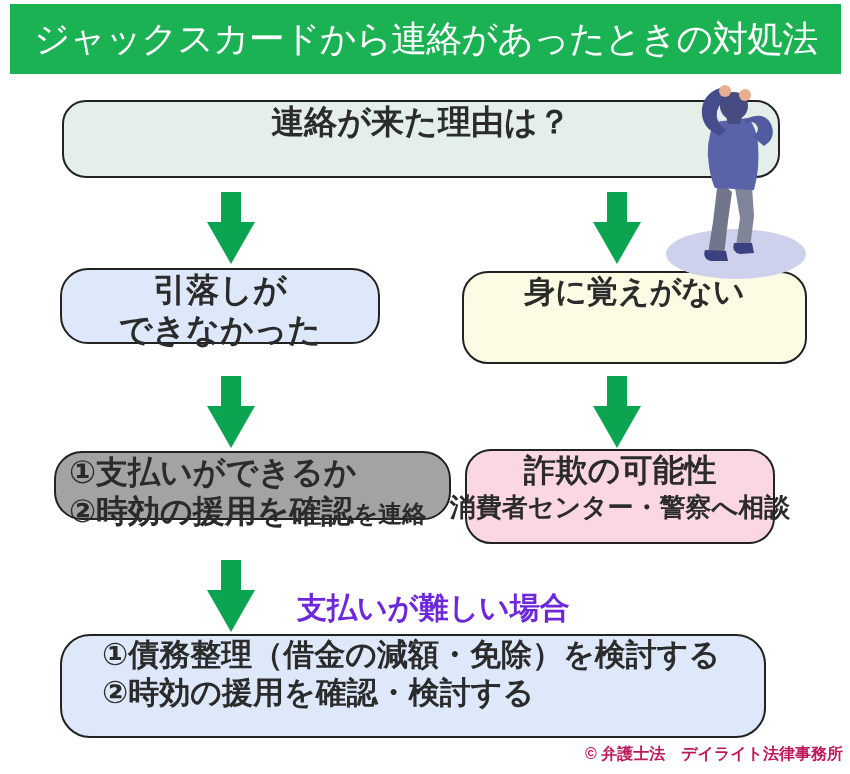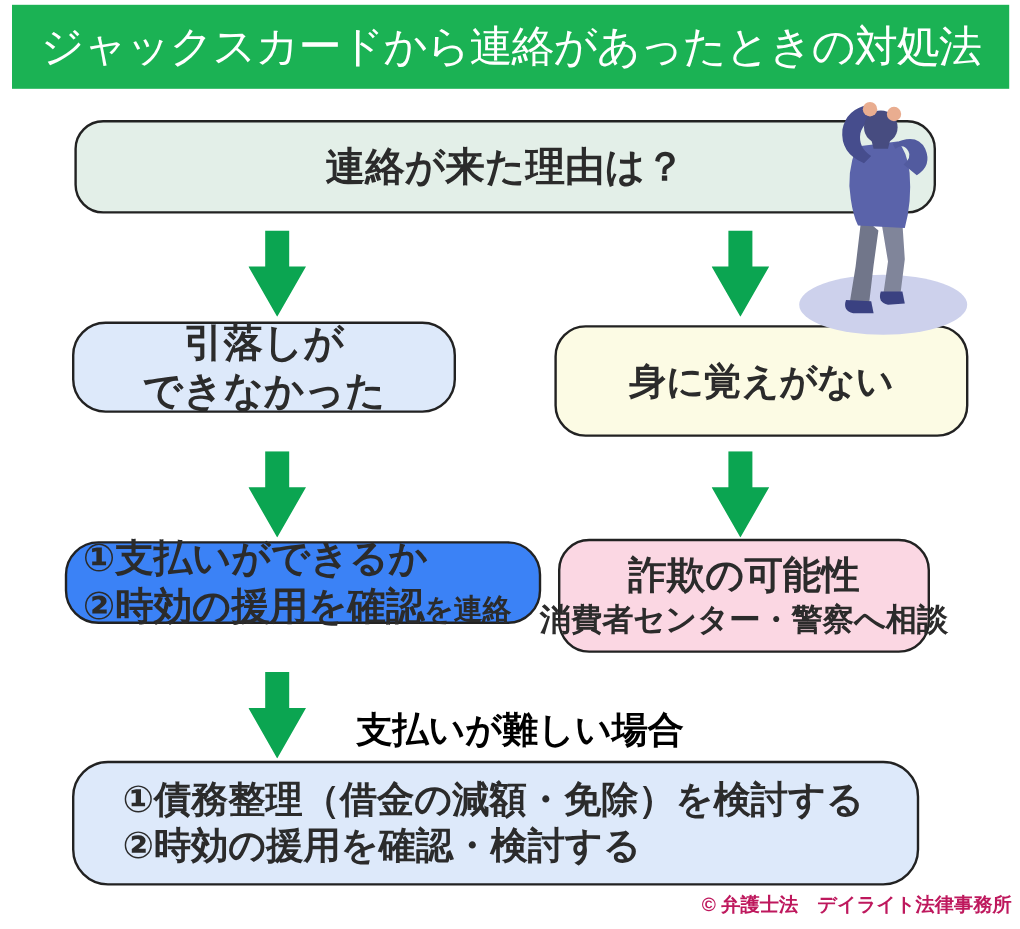--- a/index.html
+++ b/index.html
@@ -25,21 +25,21 @@
     letter-spacing: -1px;
     white-space: nowrap;
   }
 
   
   .fbox {
     position: absolute;
     border: 2.5px solid #222222;
     color: #2b2b2b;
     display: flex; flex-direction: column;
-    align-items: center; justify-content: center;
+    align-items: center; justify-content: flex-start;
     font-weight: bold;
     text-align: center;
     line-height: 1.22;
     white-space: nowrap;
   }
 
   .box-question {
     left: 62px; top: 100px; width: 718px; height: 78px;
     background: #e3efe8; border-radius: 24px;
     font-size: 33px;
@@ -49,21 +49,21 @@
     background: #dde9fa; border-radius: 28px;
     font-size: 33px;
   }
   .box-reason-right {
     left: 462px; top: 271px; width: 345px; height: 93px;
     background: #fcfbe4; border-radius: 26px;
     font-size: 31px;
   }
   .box-action-left {
     left: 54px; top: 451px; width: 397px; height: 69px;
-    background: #3b82f6; border-radius: 28px;
+    background: #a3a3a3; border-radius: 28px;
     font-size: 32px;
     align-items: flex-start;
     padding-left: 13px;
     text-align: left;
   }
   .box-action-left .suffix { font-size: 24px; }
   .box-action-right {
     left: 465px; top: 449px; width: 310px; height: 95px;
     background: #fbd7e3; border-radius: 26px;
     font-size: 32px;
@@ -85,21 +85,21 @@
   .arrow-1l { left: 207px; top: 192px; }
   .arrow-1r { left: 593px; top: 192px; }
   .arrow-2l { left: 207px; top: 376px; }
   .arrow-2r { left: 593px; top: 376px; }
   .arrow-3  { left: 207px; top: 560px; }
 
   .condition-label {
     position: absolute;
     left: 297px; top: 588px;
     font-size: 30px; font-weight: bold;
-    color: #000000;
+    color: #6d28d9;
     white-space: nowrap;
   }
 
   
   .person { position: absolute; left: 664px; top: 84px; width: 156px; height: 198px; z-index: 5; }
   .person svg { display: block; width: 100%; height: 100%; }
 
   .footer-copyright {
     position: absolute;
     right: 7px; top: 744px;

